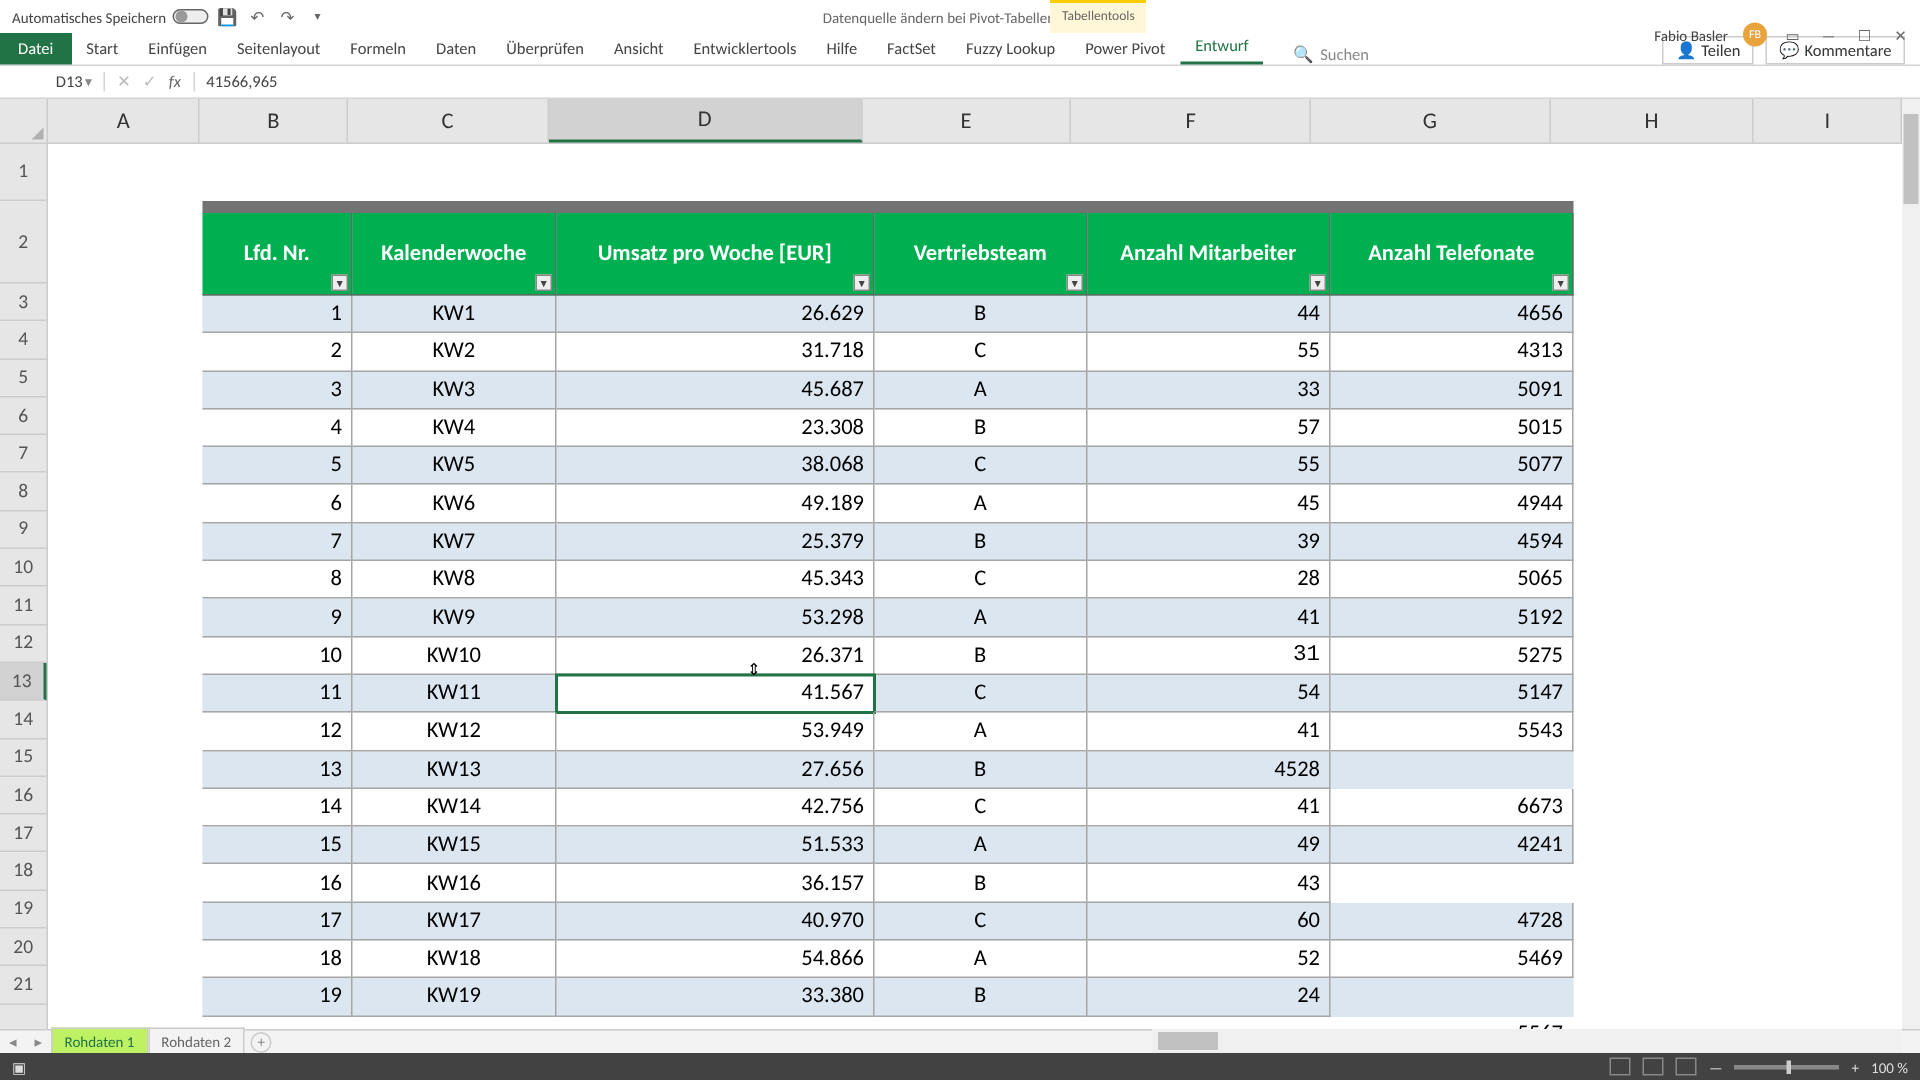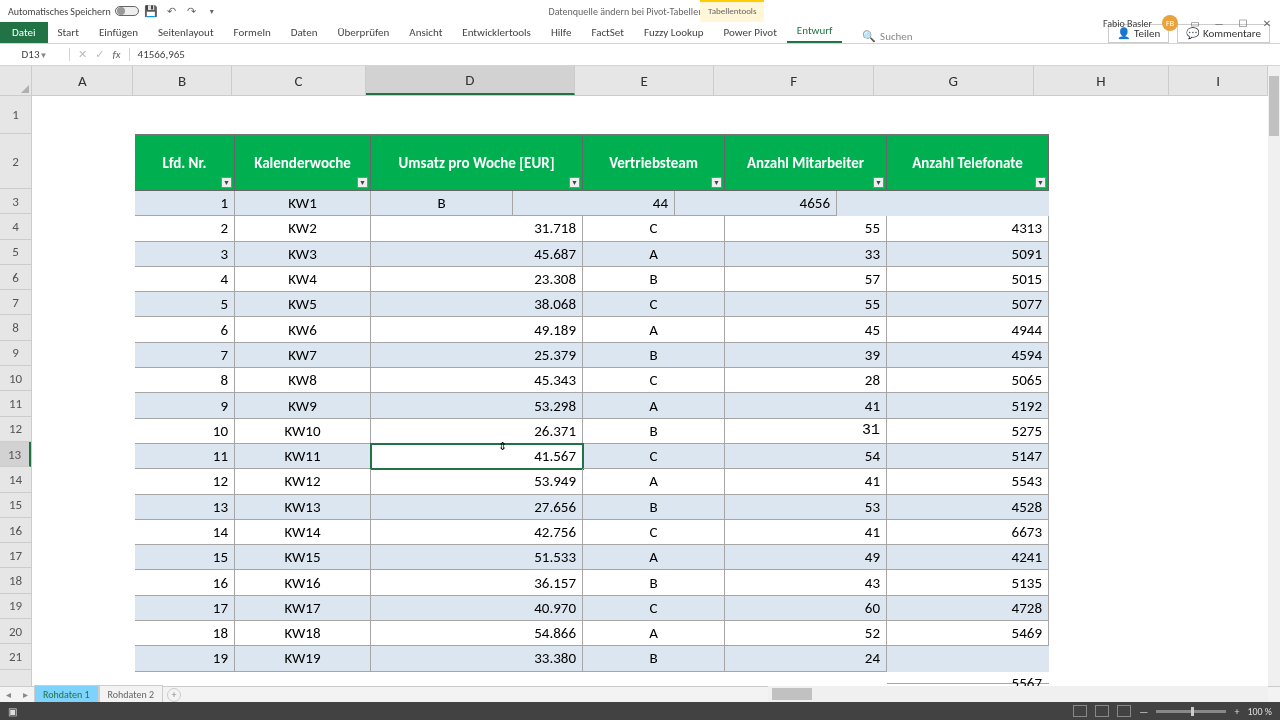--- a/index.html
+++ b/index.html
@@ -22,57 +22,57 @@
 .ribbon { height:22px; background:#fff; display:flex; align-items:flex-end; font-size:11px; border-bottom:1px solid #d4d4d4; }
 .tab-file { background:#217346; color:#fff; padding:4px 12px; height:22px; display:flex; align-items:center; }
 .tab { padding:4px 10px; color:#444; cursor:default; }
 .tab.active { border-bottom:2px solid #217346; color:#217346; }
 .ribbon .search { display:flex; align-items:center; gap:4px; color:#888; padding-left:20px; }
 .ribbon-right { margin-left:auto; display:flex; gap:8px; padding-right:10px; align-items:center; font-size:11px; color:#333; }
 .ribbon-right .btn { border:1px solid #ccc; padding:2px 8px; display:flex; gap:3px; align-items:center; }
 
 
 .fxbar { height:22px; background:#fff; border-bottom:1px solid #d4d4d4; display:flex; align-items:center; font-size:11px; }
-.namebox { width:70px; border-right:1px solid #d4d4d4; padding:0 6px; display:flex; align-items:center; justify-content:center; color:#444; }
+.namebox { width:70px; border-right:1px solid #d4d4d4; padding:0 6px; display:flex; align-items:center; justify-content:flex-end; color:#444; }
 .namebox .dd { font-size:8px; color:#888; }
 .fx-btns { display:flex; align-items:center; gap:8px; padding:0 8px; border-right:1px solid #d4d4d4; color:#bbb; }
 .fx-val { padding:0 8px; color:#444; }
 
 
 .grid { position:absolute; top:66px; left:0; right:0; bottom:34px; background:#fff; overflow:hidden; }
 .select-all { position:absolute; left:0; top:0; width:32px; height:30px; background:#e6e6e6; border-right:1px solid #ccc; border-bottom:1px solid #ccc; }
 .select-all::after { content:""; position:absolute; right:2px; bottom:2px; border-left:8px solid transparent; border-bottom:8px solid #b0b0b0; }
 .col-headers { position:absolute; left:32px; top:0; right:12px; height:30px; display:flex; background:#e6e6e6; border-bottom:1px solid #ccc; }
 .ch { border-right:1px solid #ccc; display:flex; align-items:center; justify-content:center; font-size:15px; color:#333; }
 .ch.sel { background:#d2d2d2; border-bottom:2px solid #217346; }
 .row-headers { position:absolute; left:0; top:30px; width:32px; bottom:0; background:#e6e6e6; border-right:1px solid #ccc; }
 .rh { height:25.3px; border-bottom:1px solid #ccc; display:flex; align-items:center; justify-content:center; font-size:13px; color:#555; }
 .rh.first { height:38px; }
 .rh.sel { background:#d2d2d2; border-right:2px solid #217346; }
 
 .cells { position:absolute; left:32px; top:30px; right:12px; bottom:0; }
-.data-table { position:absolute; left:103px; top:38px; width:914px; border-top:2px solid #737373; }
+.data-table { position:absolute; left:103px; top:38px; width:914px; border-top:8px solid #737373; }
 .hdr-row { display:flex; height:55px; }
 .hdr { background:#00b050; color:#fff; font-size:15px; font-weight:600; display:flex; align-items:center; justify-content:center; border-right:1px solid #666; border-bottom:1px solid #666; position:relative; }
 .hdr .filter { position:absolute; right:2px; bottom:2px; width:11px; height:11px; background:#eee; border:1px solid #888; font-size:7px; display:flex; align-items:center; justify-content:center; color:#444; }
 .d-row { display:flex; height:25.3px; }
 .d-row.band { background:#dce6f1; }
 .cell { border-right:1px solid #a6a6a6; border-bottom:1px solid #a6a6a6; font-size:15px; color:#000; display:flex; align-items:center; padding:0 6px; }
 .cell.r { justify-content:flex-end; }
 .cell.c { justify-content:center; }
 .cell.active { outline:2px solid #217346; outline-offset:-1px; background:#fff !important; }
 
 
 .vscroll { position:absolute; right:0; top:66px; width:12px; bottom:34px; background:#f0f0f0; }
 .vscroll .thumb { position:absolute; top:10px; left:1px; right:1px; height:60px; background:#c1c1c1; }
 
 
 .sheetbar { position:absolute; bottom:18px; left:0; right:0; height:16px; background:#f3f3f3; border-top:1px solid #ccc; display:flex; align-items:center; font-size:10px; }
 .sheet-nav { padding:0 6px; color:#888; }
-.sheet-tab { padding:2px 8px; border:1px solid #ccc; background:#7dd3fc; color:#217346; border-bottom:none; }
+.sheet-tab { padding:2px 8px; border:1px solid #ccc; background:#bef264; color:#217346; border-bottom:none; }
 .sheet-tab.inactive { background:#f3f3f3; color:#666; }
 .add-sheet { width:14px; height:14px; border:1px solid #ccc; border-radius:50%; margin-left:4px; display:flex; align-items:center; justify-content:center; color:#888; }
 .hscroll { position:absolute; right:12px; bottom:18px; height:16px; width:500px; background:#f0f0f0; }
 .hscroll .thumb { position:absolute; left:4px; top:2px; width:40px; height:12px; background:#c1c1c1; }
 
 
 .status { position:absolute; bottom:0; left:0; right:0; height:18px; background:#424242; display:flex; align-items:center; font-size:10px; color:#ddd; }
 .status-right { margin-left:auto; display:flex; align-items:center; gap:8px; padding-right:8px; }
 .view-btn { width:14px; height:12px; border:1px solid #888; }
 .zoom-slider { width:70px; height:3px; background:#888; position:relative; }
@@ -204,20 +204,21 @@
             <span class="filter">▼</span>
           </div>
           <div class="hdr" style="width: 162px;">
             <span>Anzahl Telefonate</span>
             <span class="filter">▼</span>
           </div>
         </div>
         <div class="d-row band">
           <div class="cell r" style="width: 100px;">1</div>
           <div class="cell c" style="width: 136px;">KW1</div>
+          <div class="cell r" style="width: 212px;">26.629</div>
           <div class="cell c" style="width: 142px;">B</div>
           <div class="cell r" style="width: 162px;">44</div>
           <div class="cell r" style="width: 162px;">4656</div>
         </div>
         <div class="d-row">
           <div class="cell r" style="width: 100px;">2</div>
           <div class="cell c" style="width: 136px;">KW2</div>
           <div class="cell r" style="width: 212px;">31.718</div>
           <div class="cell c" style="width: 142px;">C</div>
           <div class="cell r" style="width: 162px;">55</div>
@@ -301,21 +302,20 @@
           <div class="cell r" style="width: 212px;">53.949</div>
           <div class="cell c" style="width: 142px;">A</div>
           <div class="cell r" style="width: 162px;">41</div>
           <div class="cell r" style="width: 162px;">5543</div>
         </div>
         <div class="d-row band">
           <div class="cell r" style="width: 100px;">13</div>
           <div class="cell c" style="width: 136px;">KW13</div>
           <div class="cell r" style="width: 212px;">27.656</div>
           <div class="cell c" style="width: 142px;">B</div>
-          <div class="cell r" style="width: 162px;">53</div>
           <div class="cell r" style="width: 162px;">4528</div>
         </div>
         <div class="d-row">
           <div class="cell r" style="width: 100px;">14</div>
           <div class="cell c" style="width: 136px;">KW14</div>
           <div class="cell r" style="width: 212px;">42.756</div>
           <div class="cell c" style="width: 142px;">C</div>
           <div class="cell r" style="width: 162px;">41</div>
           <div class="cell r" style="width: 162px;">6673</div>
         </div>
@@ -326,21 +326,20 @@
           <div class="cell c" style="width: 142px;">A</div>
           <div class="cell r" style="width: 162px;">49</div>
           <div class="cell r" style="width: 162px;">4241</div>
         </div>
         <div class="d-row">
           <div class="cell r" style="width: 100px;">16</div>
           <div class="cell c" style="width: 136px;">KW16</div>
           <div class="cell r" style="width: 212px;">36.157</div>
           <div class="cell c" style="width: 142px;">B</div>
           <div class="cell r" style="width: 162px;">43</div>
-          <div class="cell r" style="width: 162px;">5135</div>
         </div>
         <div class="d-row band">
           <div class="cell r" style="width: 100px;">17</div>
           <div class="cell c" style="width: 136px;">KW17</div>
           <div class="cell r" style="width: 212px;">40.970</div>
           <div class="cell c" style="width: 142px;">C</div>
           <div class="cell r" style="width: 162px;">60</div>
           <div class="cell r" style="width: 162px;">4728</div>
         </div>
         <div class="d-row">

